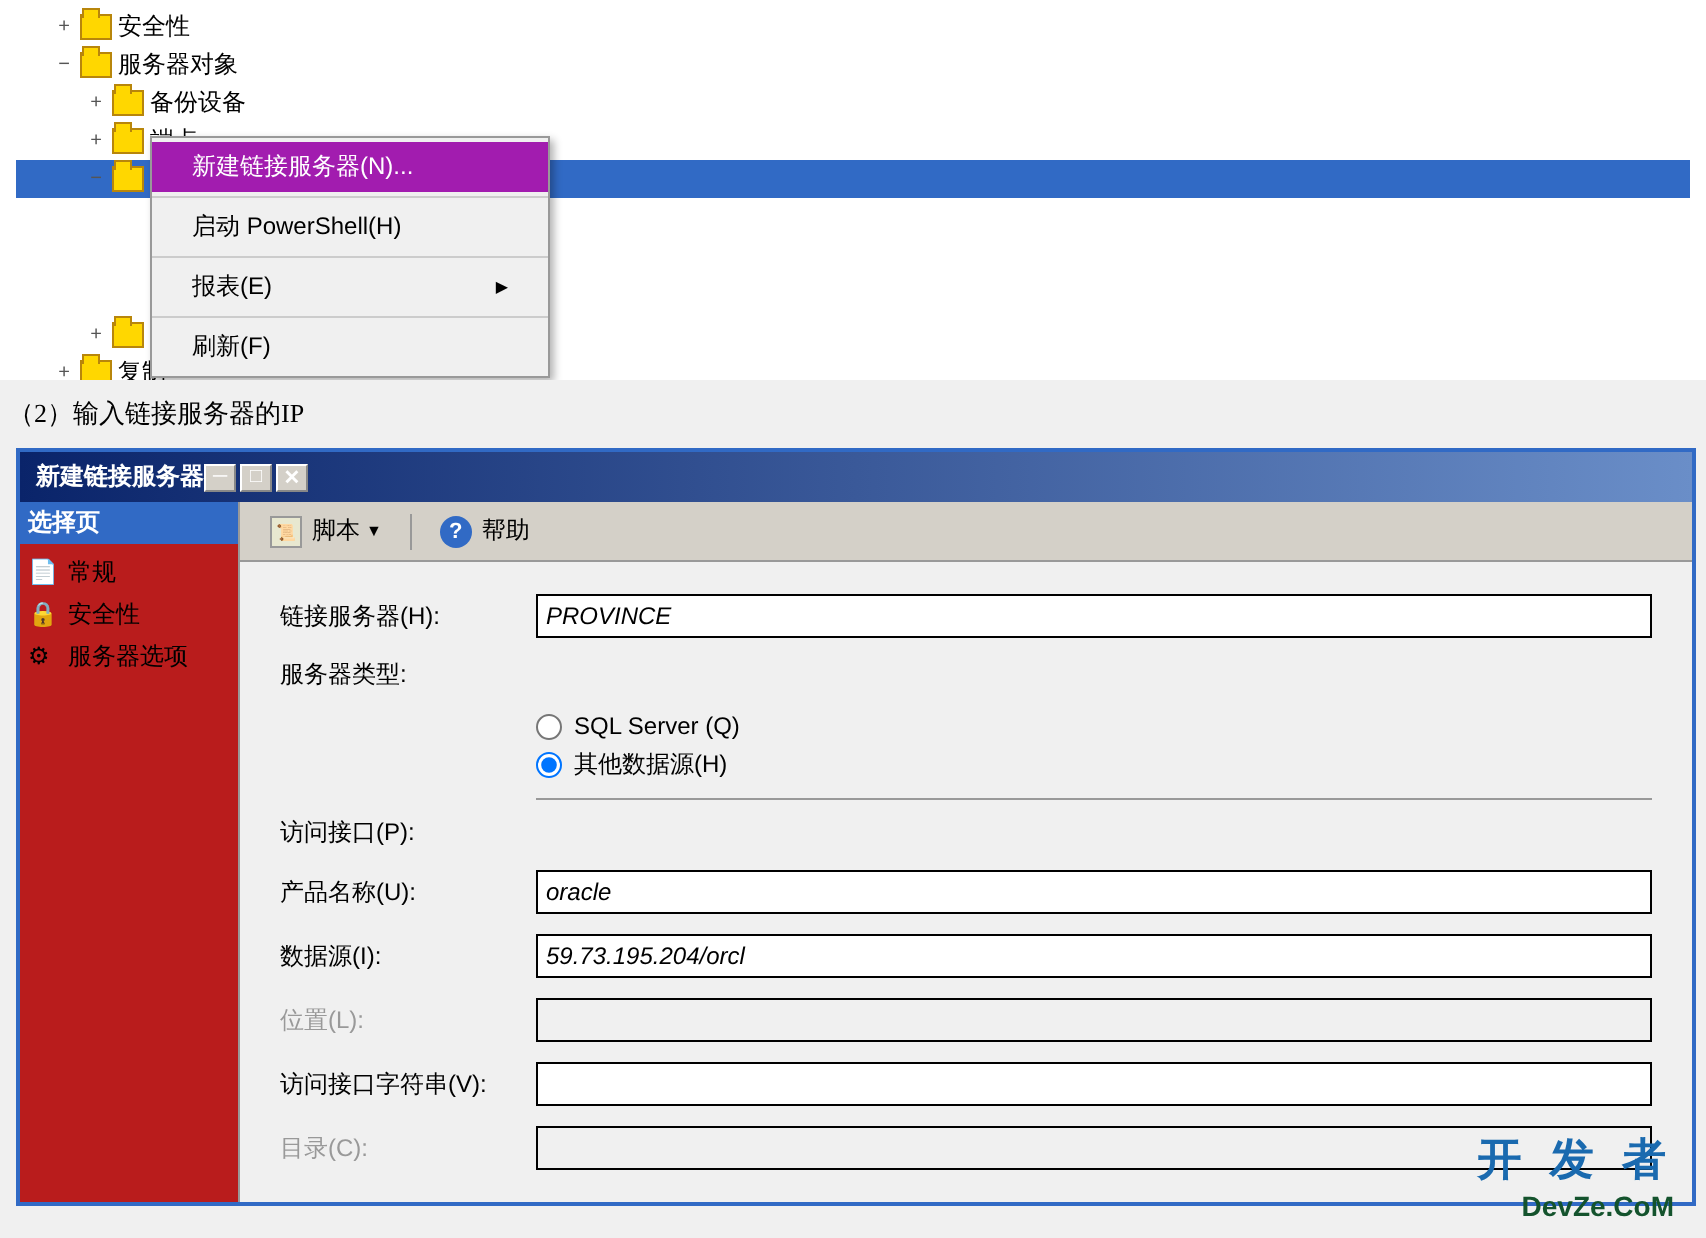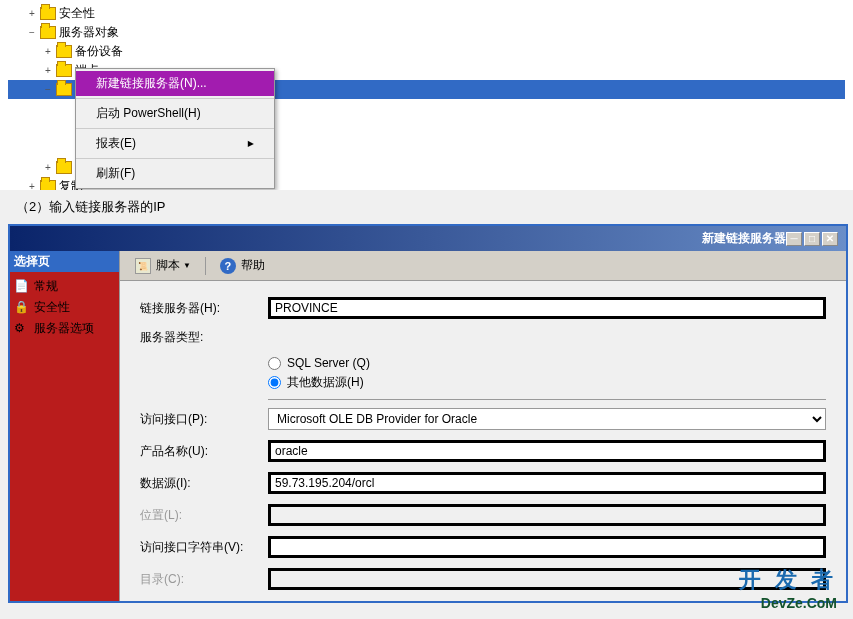--- a/index.html
+++ b/index.html
@@ -124,41 +124,42 @@
       border-top: 1px solid #ccc;
       margin: 2px 0;
     }
 
     .context-menu-arrow {
       font-size: 8px;
     }
 
     
     .instruction {
-      padding: 8px 16px;
+      padding: 8px 4px;
       font-size: 13px;
       background: #f0f0f0;
+      font-family: Liberation Serif, serif;
     }
 
     
     .dialog {
       position: relative;
       border: 2px solid #316ac5;
       background: #f0f0f0;
       margin: 0 0 0 8px;
       width: 840px;
     }
 
     .dialog-titlebar {
       background: linear-gradient(to right, #0a246a, #6a8ec8);
       color: #fff;
       padding: 4px 8px;
       display: flex;
       align-items: center;
-      justify-content: flex-end;
+      justify-content: flex-start;
       font-size: 12px;
       font-weight: bold;
     }
 
     .dialog-titlebar-controls {
       display: flex;
       gap: 2px;
     }
 
     .win-btn {
@@ -262,25 +263,26 @@
     .form-label {
       width: 120px;
       font-size: 12px;
       margin-right: 8px;
       flex-shrink: 0;
     }
 
     .form-input {
       flex: 1;
       height: 22px;
-      border: 3px solid #000000;
+      border: 1px solid #000000;
       background: #fff;
       padding: 2px 4px;
       font-size: 12px;
       font-family: inherit;
+      font-style: italic;
     }
 
     .form-select {
       flex: 1;
       height: 22px;
       border: 1px solid #999;
       background: #fff;
       padding: 2px 4px;
       font-size: 12px;
       font-family: inherit;
@@ -509,23 +511,20 @@
         </div>
         <div class="radio-row">
           <input type="radio" name="server-type" id="other-source-radio" checked="" style="">
           <label for="other-source-radio">其他数据源(H)</label>
         </div>
 
         <hr class="section-divider">
 
         <div class="form-row">
           <span class="form-label">访问接口(P):</span>
-          <select class="form-select">
-            <option>Microsoft OLE DB Provider for Oracle</option>
-          </select>
         </div>
 
         <div class="form-row">
           <span class="form-label">产品名称(U):</span>
           <input type="text" class="form-input" value="oracle" style="">
         </div>
 
         <div class="form-row">
           <span class="form-label">数据源(I):</span>
           <input type="text" class="form-input" value="59.73.195.204/orcl" style="">

